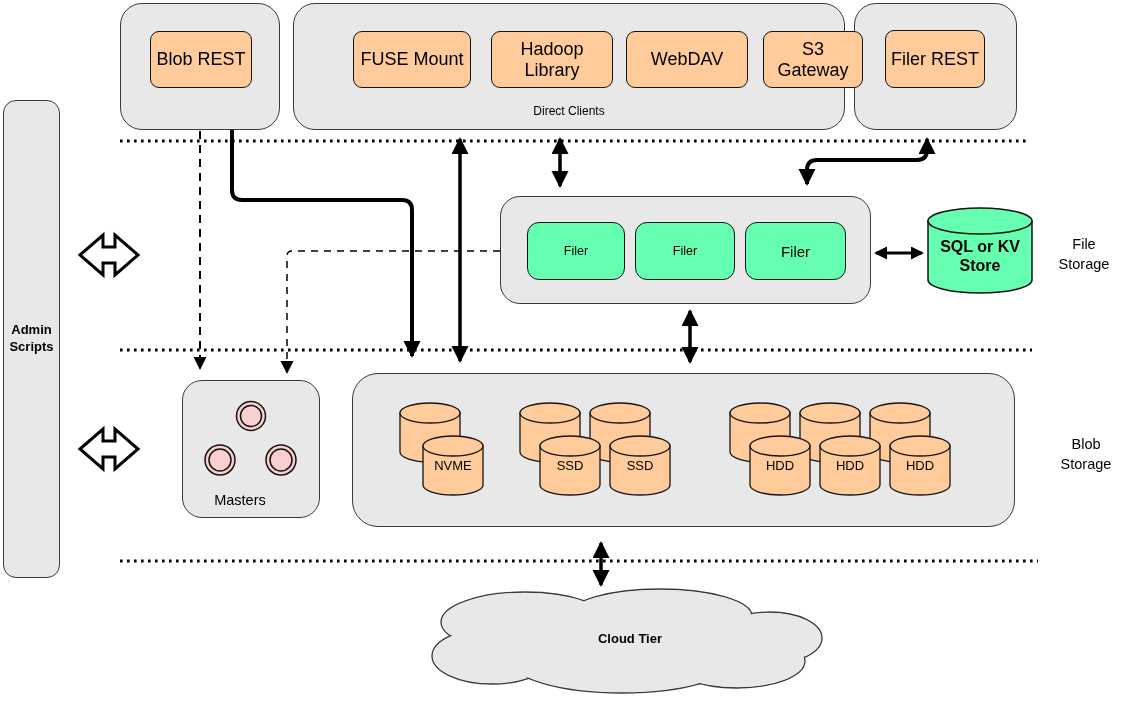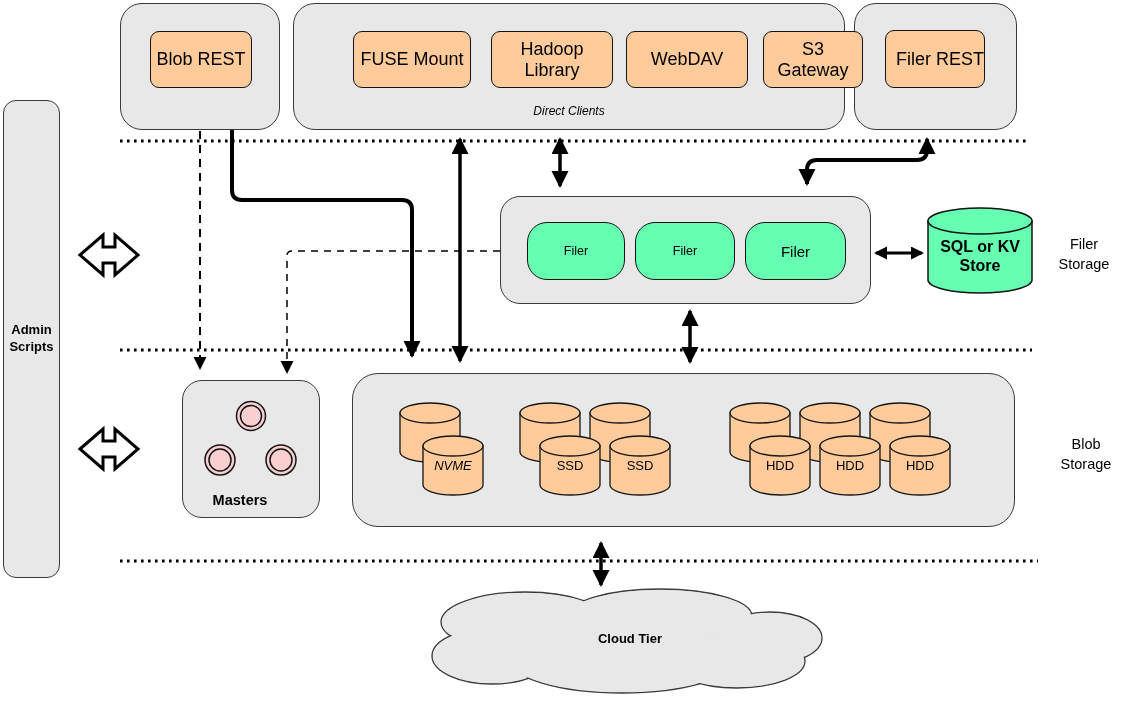--- a/index.html
+++ b/index.html
@@ -4,46 +4,46 @@
 <style>
   * { margin:0; padding:0; box-sizing:border-box; }
   html,body { background:#fff; }
   body { font-family:"Liberation Sans","DejaVu Sans",sans-serif; color:#000; }
   #canvas { position:relative; width:1121px; height:701px; background:#fff; overflow:hidden; }
 
   .container { position:absolute; background:#e8e8e8; border:1px solid #3a3a3a; z-index:1; }
   .node { position:absolute; display:flex; align-items:center; justify-content:center;
           border:1px solid #141414; font-size:18px; text-align:center; z-index:2; }
   .orange { background:#ffcb9a; border-radius:9px; }
-  .green  { background:#66ffb2; border-radius:20px; }
+  .green  { background:#66ffb2; border-radius:12px; }
 
   .layer-label { position:absolute; font-size:14.5px; text-align:center; line-height:1.35; z-index:3; }
   .shape-label { position:absolute; text-align:center; z-index:3; }
 
   #svg-overlay { position:absolute; left:0; top:0; width:1121px; height:701px; z-index:2; pointer-events:none; }
 
   #admin-bar { left:3px; top:100px; width:57px; height:478px; border-radius:13px;
                display:flex; align-items:center; justify-content:center; }
   #admin-bar .txt { font-weight:bold; font-size:13px; text-align:center; line-height:1.3; }
 
   #blob-rest-container { left:120px; top:3px; width:160px; height:127px; border-radius:22px; }
   #blob-rest-node { left:150px; top:31px; width:102px; height:57px; }
 
   #direct-clients-container { left:293px; top:3px; width:552px; height:127px; border-radius:22px; }
   .dc-node { top:31px; height:57px;margin-left:43px; }
-  #dc-title { position:absolute; left:0; right:0; bottom:11px; text-align:center; font-size:12px;font-style:italic; }
+  #dc-title { position:absolute; left:0; right:0; bottom:11px; text-align:center; font-size:12px; }
 
   #filer-rest-container { left:854px; top:3px; width:163px; height:127px; border-radius:22px; }
-  #filer-rest-node { left:885px; top:30px; width:100px; height:58px;justify-content:flex-end; }
+  #filer-rest-node { left:885px; top:30px; width:100px; height:58px; }
 
   #filer-group { left:500px; top:196px; width:371px; height:108px; border-radius:20px; }
   .filer-node { top:222px; height:58px; font-size:12.5px; }
 
   #masters-box { left:182px; top:380px; width:138px; height:138px; border-radius:20px; }
-  #masters-label { left:182px; top:492px; width:116px; font-weight:bold; font-size:14.5px; }
+  #masters-label { left:182px; top:492px; width:116px; font-weight:normal; font-size:14.5px; }
 
   #blob-box { left:352px; top:373px; width:663px; height:154px; border-radius:26px; }
 
   .cyl-label { font-size:13px; width:62px; }
   #sql-label { left:930px; top:237px; width:100px; font-weight:bold; font-size:16px; line-height:1.2; }
   #cloud-label { left:555px; top:631px; width:150px; font-weight:bold; font-size:13px; }
   #file-storage-label { left:1048px; top:235px; width:72px; }
   #blob-storage-label { left:1050px; top:435px; width:72px; }
 </style>
 </head>
@@ -202,25 +202,25 @@
         <ellipse cx="525" cy="622" rx="83" ry="29"></ellipse>
         <ellipse cx="660" cy="616" rx="91" ry="26"></ellipse>
         <ellipse cx="770" cy="638" rx="51" ry="25"></ellipse>
         <ellipse cx="492" cy="656" rx="59" ry="27"></ellipse>
         <ellipse cx="622" cy="660" rx="111" ry="32"></ellipse>
         <ellipse cx="737" cy="661" rx="67" ry="26"></ellipse>
       </g>
     </g>
   </svg>
 
-  <div class="shape-label cyl-label" style="left:422px; top:458px;font-style:italic;">NVME</div>
+  <div class="shape-label cyl-label" style="left:422px; top:458px;">NVME</div>
   <div class="shape-label cyl-label" style="left:539px; top:458px;">SSD</div>
   <div class="shape-label cyl-label" style="left:609px; top:458px;">SSD</div>
   <div class="shape-label cyl-label" style="left:749px; top:458px;">HDD</div>
   <div class="shape-label cyl-label" style="left:819px; top:458px;">HDD</div>
   <div class="shape-label cyl-label" style="left:889px; top:458px;">HDD</div>
 
   <div id="sql-label" class="shape-label">SQL or KV Store</div>
   <div id="cloud-label" class="shape-label">Cloud Tier</div>
-  <div id="file-storage-label" class="layer-label">Filer Storage</div>
+  <div id="file-storage-label" class="layer-label">File Storage</div>
   <div id="blob-storage-label" class="layer-label">Blob Storage</div>
 
 </div>
 
 </body></html>

